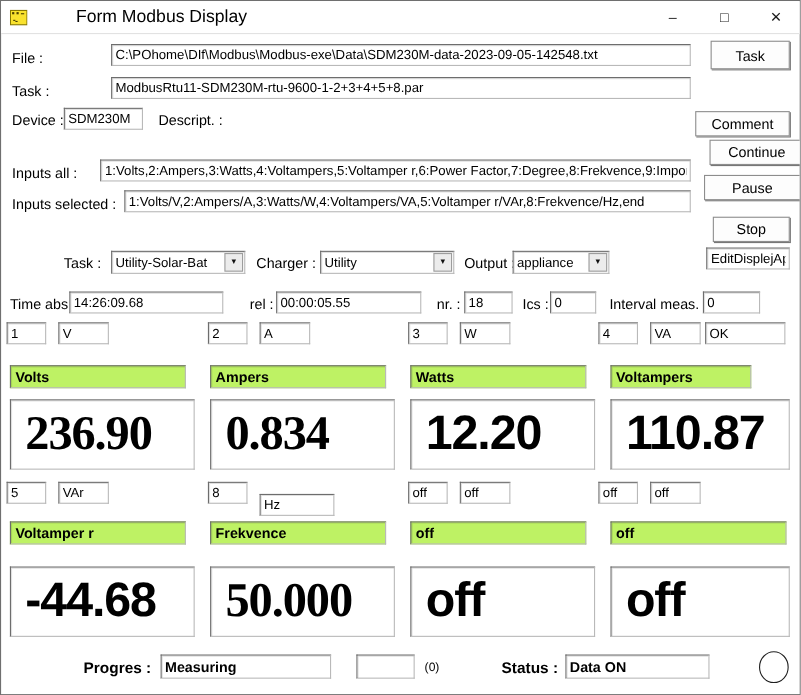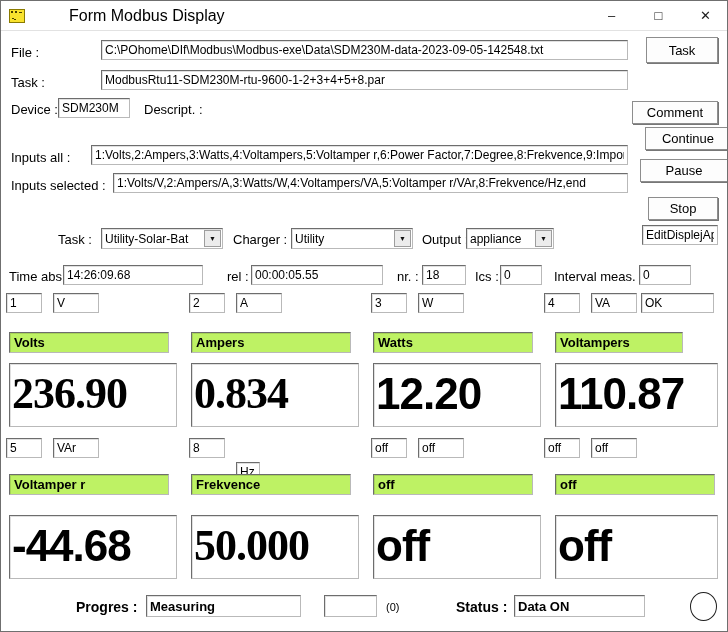--- a/index.html
+++ b/index.html
@@ -51,21 +51,21 @@
     position:absolute; height:21px; background:#bef264; border:1px solid;
     border-color:#6d6d6d #b9b9b9 #b9b9b9 #6d6d6d;
     box-shadow:inset 1px 1px 0 rgba(0,0,0,0.12);
     font-size:13px; font-weight:bold; line-height:19px; padding-left:4px;
     white-space:nowrap; overflow:hidden;
   }
   .vbox {
     position:absolute; height:64px; background:#fff; border:1px solid;
     border-color:#6d6d6d #b9b9b9 #b9b9b9 #6d6d6d;
     box-shadow:inset 1px 1px 0 rgba(0,0,0,0.12);
-    font-weight:bold; font-size:44px; line-height:60px; padding-left:2px;
+    font-weight:bold; font-size:44px; line-height:60px; padding-left:13px;
     letter-spacing:-1px; white-space:nowrap; overflow:hidden;
     font-family:"Liberation Sans", sans-serif;
   }
   .vbox.serif { font-family:"Liberation Serif", serif; }
   .circle {
     position:absolute; width:27px; height:29px; border:1px solid #1f1f1f;
     border-radius:50%; background:#fff;
   }
 </style>
 </head>
@@ -162,21 +162,21 @@
   <div class="lbox" style="left:554px; top:331px; width:128px">Voltampers</div>
 
   <div class="vbox serif" style="left:8px;   top:362px; width:168px">236.90</div>
   <div class="vbox serif" style="left:190px; top:362px; width:168px">0.834</div>
   <div class="vbox" style="left:372px; top:362px; width:168px">12.20</div>
   <div class="vbox" style="left:554px; top:362px; width:163px">110.87</div>
 
   <input class="tb small" style="left: 5px; top: 437px; width: 36px;" value="5">
   <input class="tb small" style="left: 52px; top: 437px; width: 46px;" value="VAr">
   <input class="tb small" style="left: 188px; top: 437px; width: 36px;" value="8">
-  <input class="tb small" style="left: 235px; top: 461px; width: 24px;" value="Hz">
+  <input class="tb small" style="left: 235px; top: 448px; width: 68px;" value="Hz">
   <input class="tb small" style="left: 370px; top: 437px; width: 36px;" value="off">
   <input class="tb small" style="left: 417px; top: 437px; width: 46px;" value="off">
   <input class="tb small" style="left: 543px; top: 437px; width: 36px;" value="off">
   <input class="tb small" style="left: 590px; top: 437px; width: 46px;" value="off">
 
   <div class="lbox" style="left:8px;   top:473px; width:160px">Voltamper r</div>
   <div class="lbox" style="left:190px; top:473px; width:160px">Frekvence</div>
   <div class="lbox" style="left:372px; top:473px; width:160px">off</div>
   <div class="lbox" style="left:554px; top:473px; width:160px">off</div>
 

